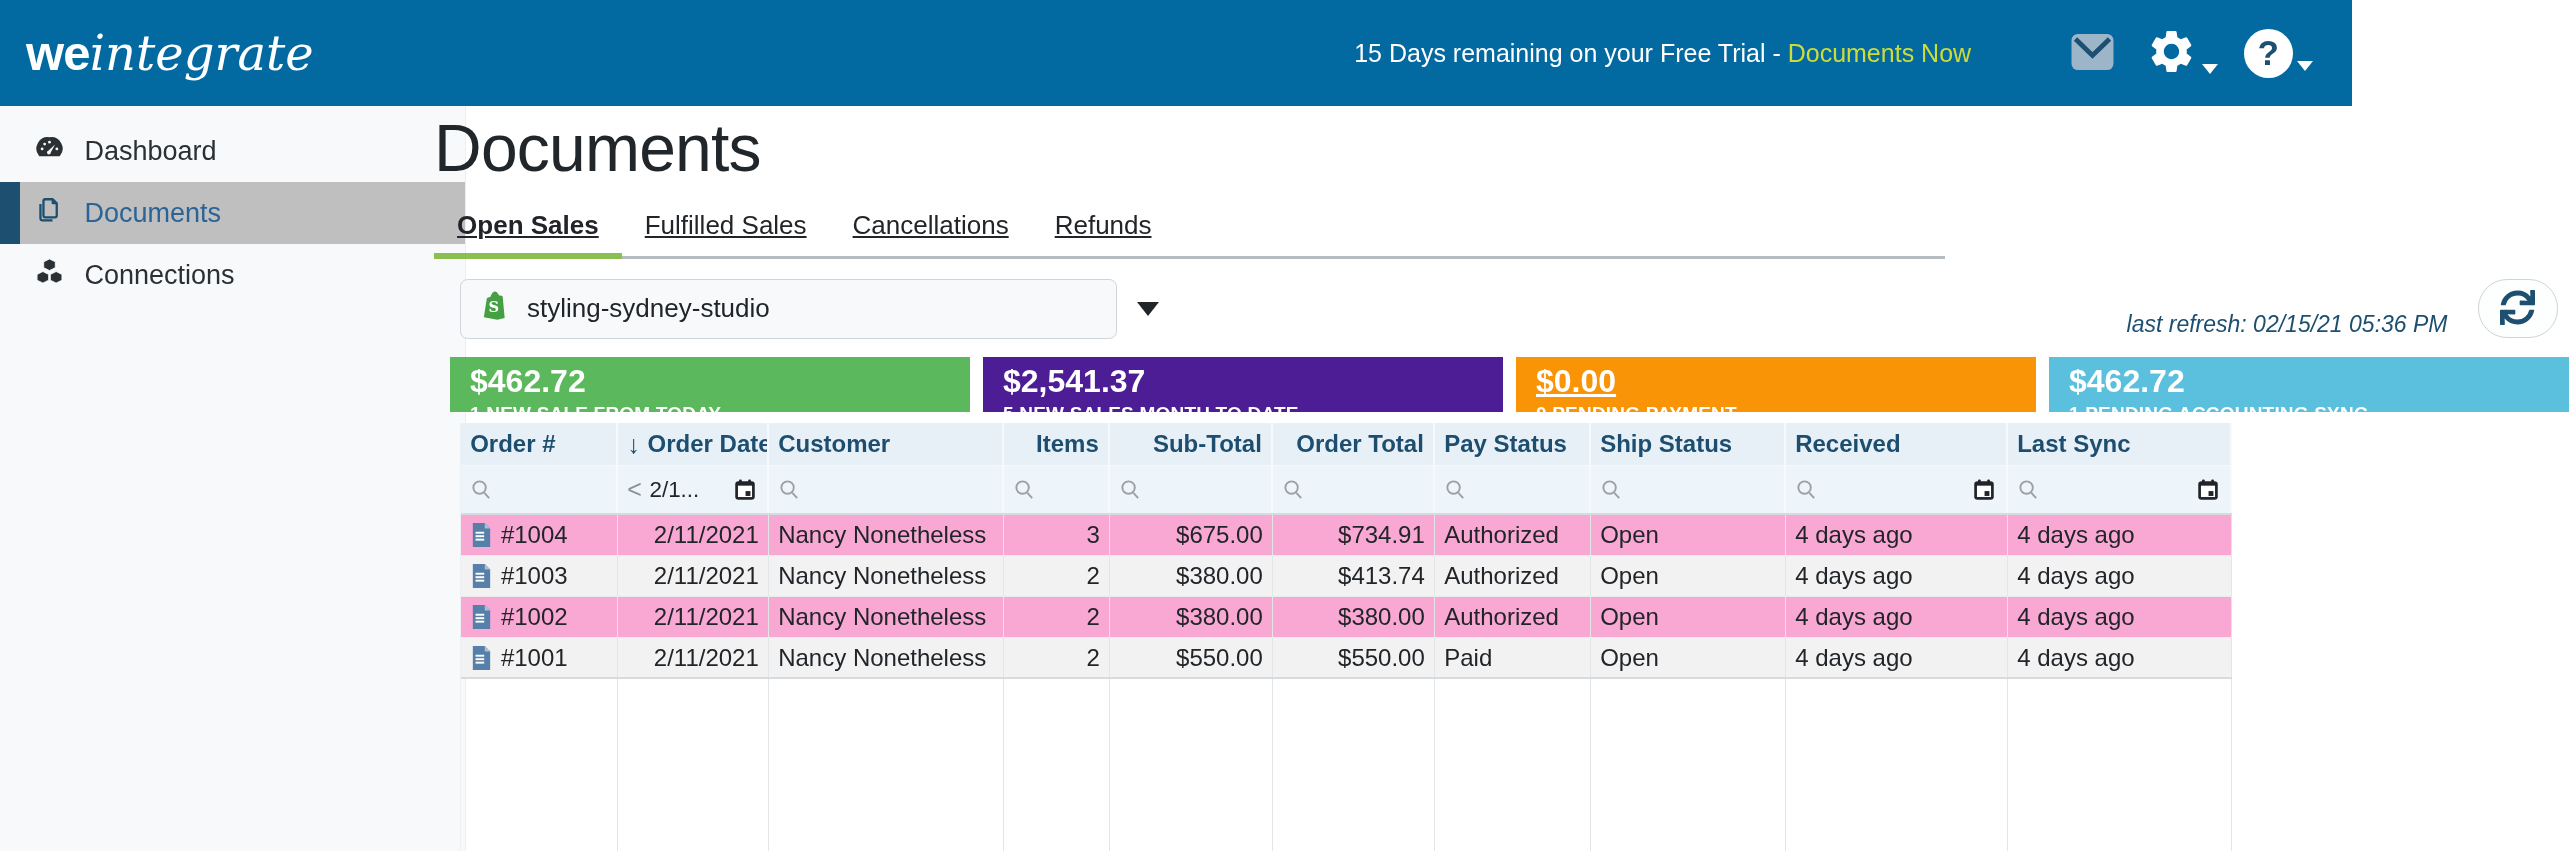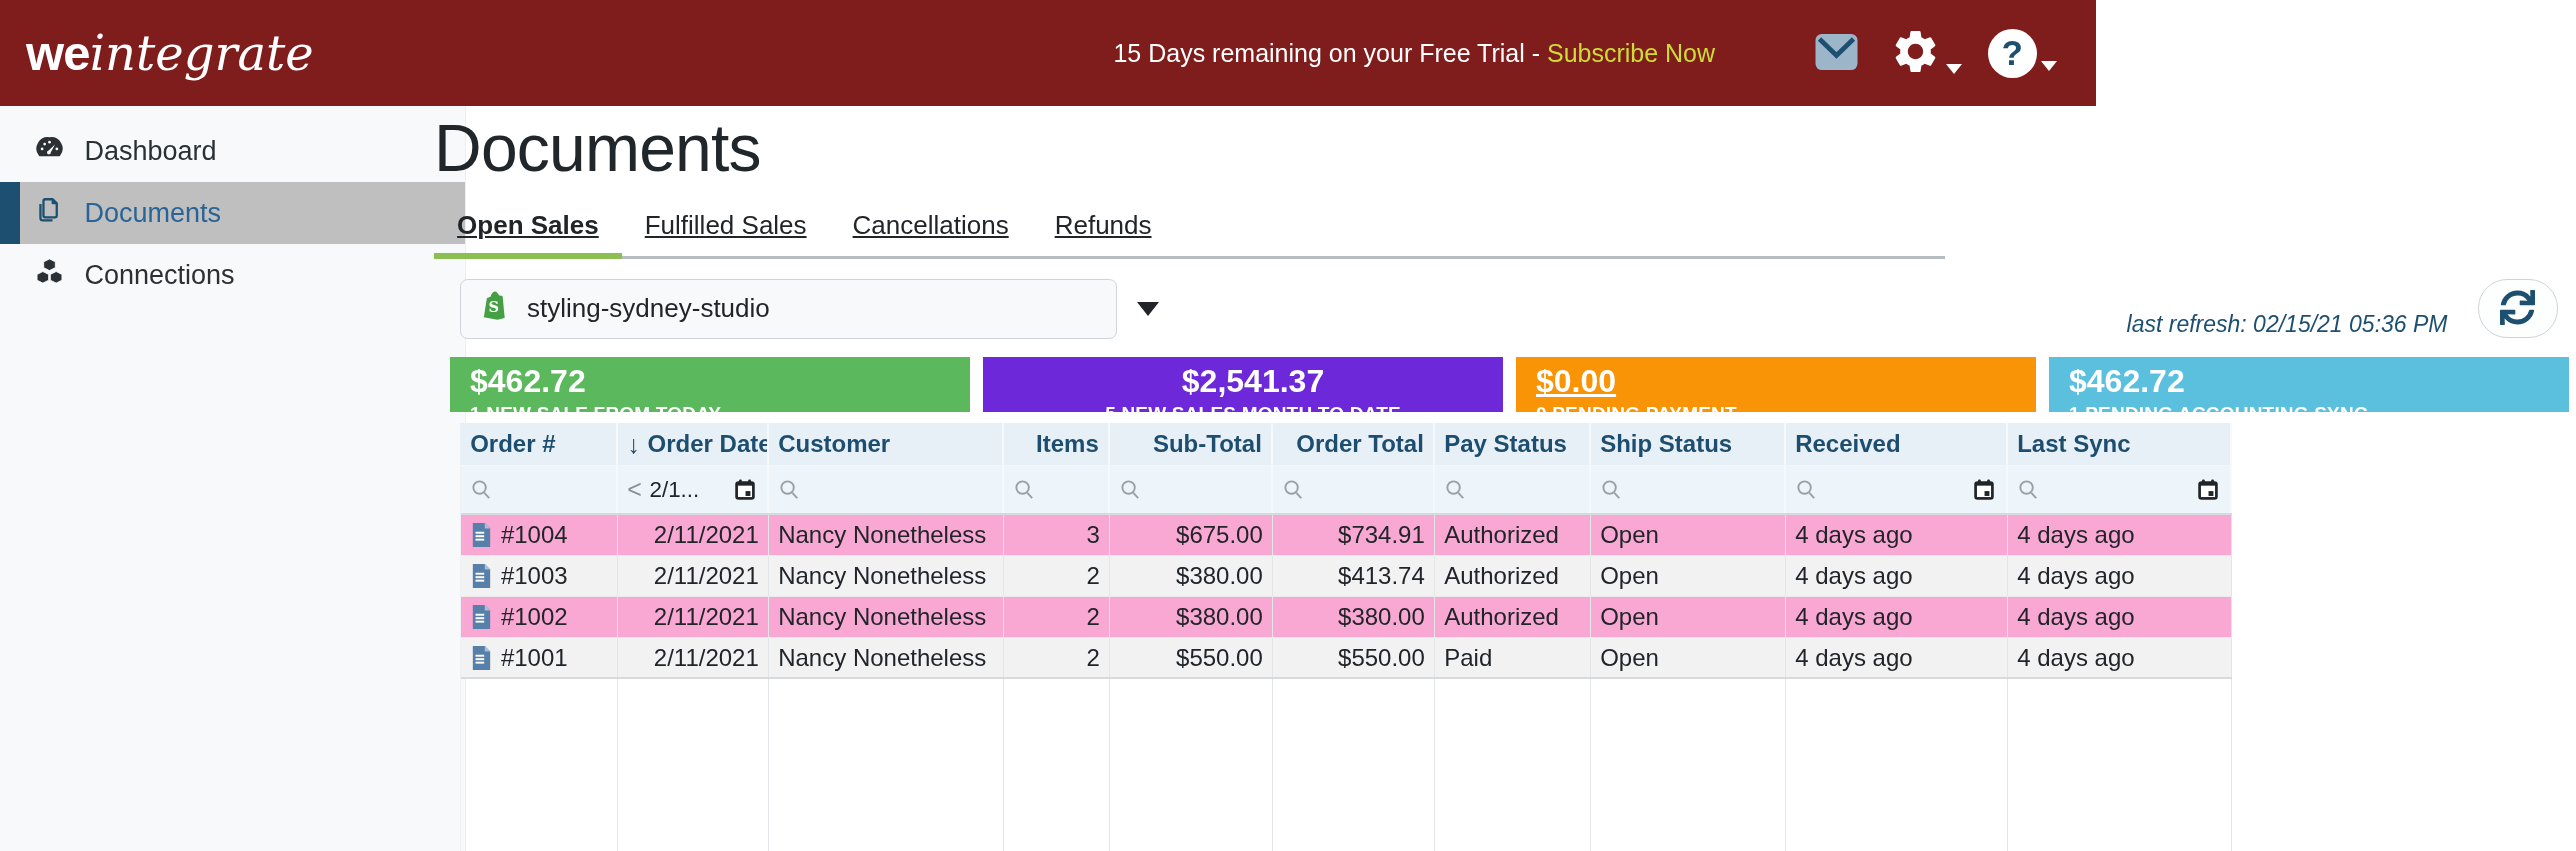--- a/index.html
+++ b/index.html
@@ -1,20 +1,20 @@
 <!DOCTYPE html>
 <html style="font-size:12.3px"><head>
 <meta charset="utf-8">
 <style>
   html,body{margin:0;padding:0;width:2576px;height:852px;overflow:hidden;
     font-family:"Liberation Sans",sans-serif;background:#fff;color:#212529;}
   *{box-sizing:border-box;}
 
   
-  .navbar{position:absolute;top:0;left:0;width:2096px;height:106px;background:#7f1d1d;
+  .navbar{position:absolute;top:0;left:0;width:2352px;height:106px;background:#0369a1;
     display:flex;align-items:center;padding:0 31px 0 26px;}
   .logo{display:flex;align-items:baseline;cursor:pointer;}
   .logo-we{color:#fff;font-weight:700;font-size:49px;letter-spacing:-0.8px;}
   .logo-integrate{color:#fff;font-family:"DejaVu Serif",serif;font-style:italic;font-size:48px;}
   .trial{margin-left:auto;font-size:25px;color:#fff;white-space:nowrap;}
   .trial .link{color:#cddc39;cursor:pointer;}
   .nav-icons{display:flex;align-items:center;margin-left:86px;gap:10.8px;}
   .icon-btn{display:flex;align-items:flex-end;gap:4.6px;cursor:pointer;padding:0 7.7px;}
   .caret{width:0;height:0;border-left:8.5px solid transparent;border-right:8.5px solid transparent;
     border-top:10px solid #fff;margin-bottom:6.2px;}
@@ -79,21 +79,21 @@
 </style>
 </head>
 <body>
 
 <header class="navbar">
   <div class="logo">
     <span class="logo-we">we</span>
       <span class="logo-integrate">integrate</span>
   </div>
   <div class="trial">
-    <span>15 Days remaining on your Free Trial - </span><span class="link">Subscribe Now</span>
+    <span>15 Days remaining on your Free Trial - </span><span class="link">Documents Now</span>
   </div>
   <div class="nav-icons">
     <div class="icon-btn">
       <span>
         <svg width="55" height="48" viewBox="0 0 24 24">
             <rect x="1.5" y="3" width="21" height="18" rx="3.2" fill="#9db5c8"></rect>
             <path d="M3.5 5.5l8.5 8.2 8.5-8.2" stroke="#1d4f70" stroke-width="2.4" fill="none"></path>
           </svg>
       </span>
     </div>
@@ -182,21 +182,21 @@
         </span>
       </button>
     </div>
   </div>
 
   <div class="cards">
     <div class="card" style="background-color: rgb(92, 184, 92);">
       <div class="card-amount">$462.72</div>
       <div class="card-label">1 NEW SALE FROM TODAY</div>
     </div>
-    <div class="card" style="background-color: #6d28d9; text-align: center;">
+    <div class="card" style="background-color: #4c1d95;">
       <div class="card-amount">$2,541.37</div>
       <div class="card-label">5 NEW SALES MONTH TO DATE</div>
     </div>
     <div class="card" style="background-color: rgb(248, 148, 6); text-decoration: underline;">
       <div class="card-amount">$0.00</div>
       <div class="card-label">0 PENDING PAYMENT</div>
     </div>
     <div class="card" style="background-color: rgb(91, 192, 222);">
       <div class="card-amount">$462.72</div>
       <div class="card-label">1 PENDING ACCOUNTING SYNC</div>

